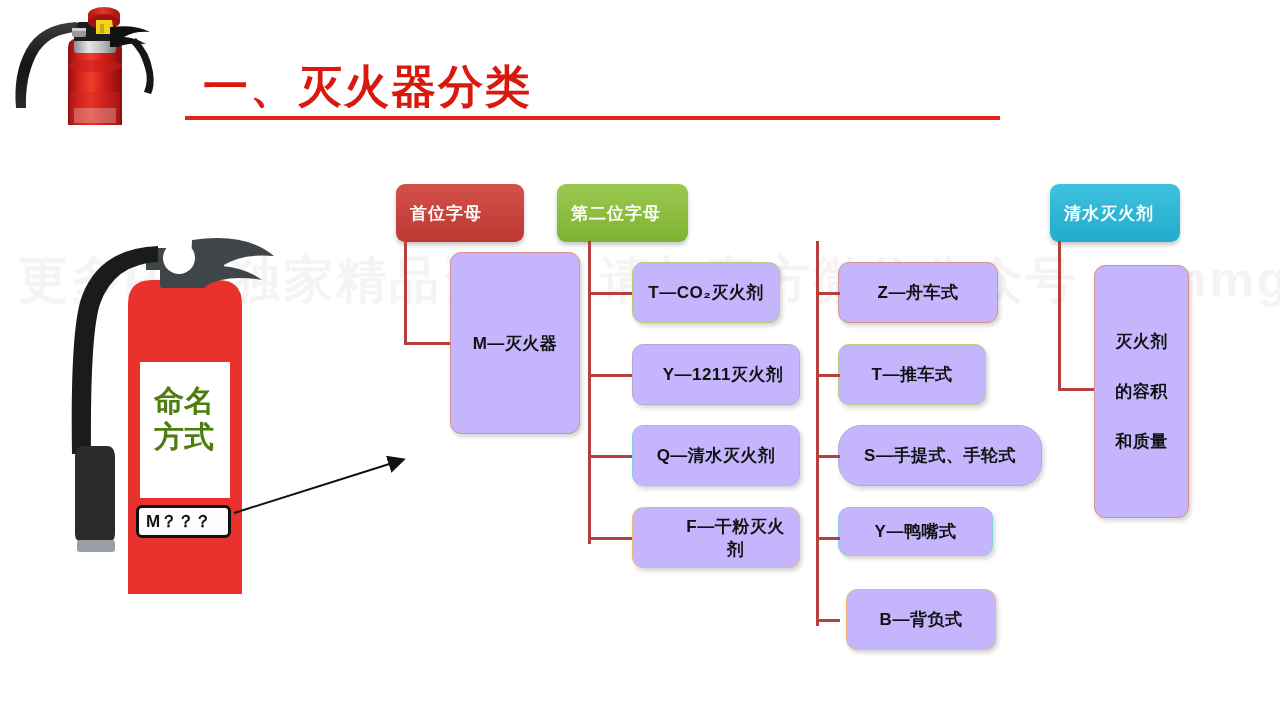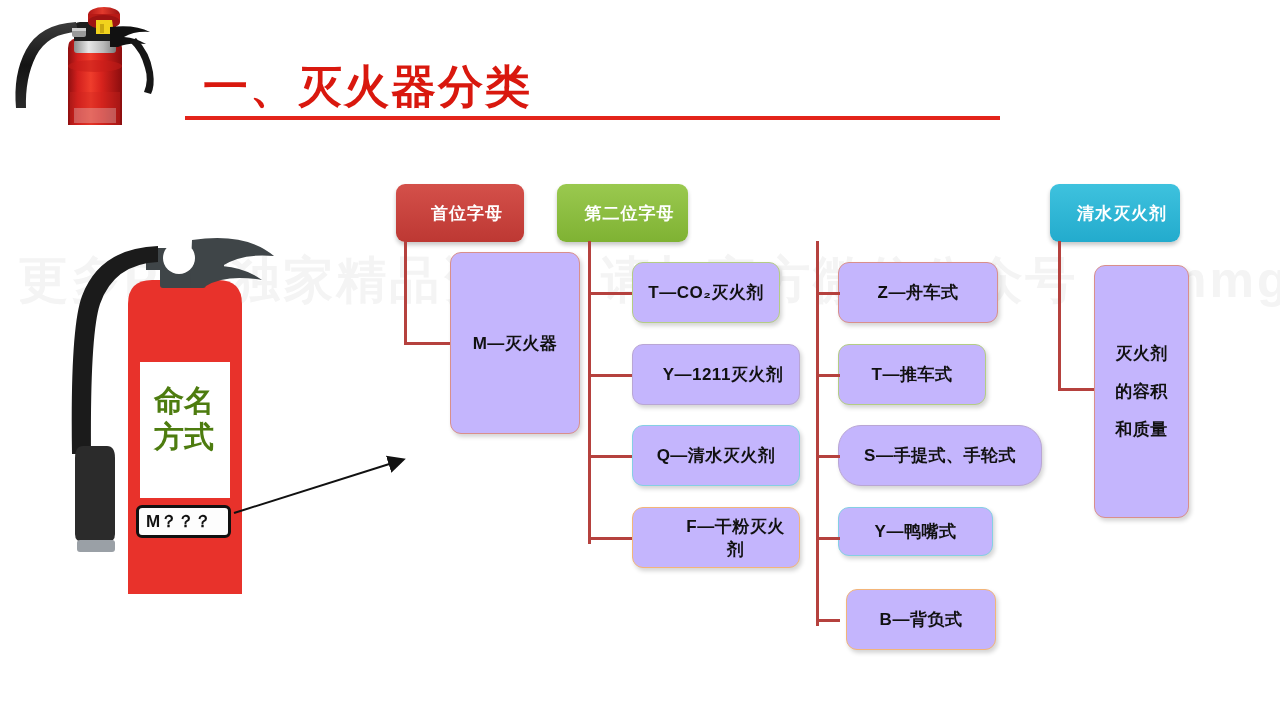--- a/index.html
+++ b/index.html
@@ -59,40 +59,39 @@
     height: 58px;
     border-radius: 9px;
     display: flex;
     align-items: center;
     padding-left: 14px;
     color: #ffffff;
     font-size: 17px;
     font-weight: bold;
     letter-spacing: 1px;
     box-shadow: 0 3px 4px rgba(0,0,0,0.22);
-    justify-content: center;
   }
 
   .node {
     position: absolute;
     background: #c4b5fd;
     border: 1.6px solid #cccccc;
     border-radius: 11px;
     display: flex;
     align-items: center;
     justify-content: center;
     text-align: center;
     font-size: 17px;
     font-weight: bold;
     color: #111111;
     letter-spacing: 0.5px;
     box-shadow: 2px 3px 4px rgba(0,0,0,0.17);
     padding: 0 6px;
   }
-  .node.tall { font-size:17px; line-height: 38px; }
+  .node.tall { font-size:17px; line-height: 38px; gap: 12px; }
 
   .vline { position: absolute; width: 3px; background: #b5413e; }
   .hline { position: absolute; height: 3px; background: #b5413e; }
 
   
   .ext { position:absolute; left:60px; top:238px; width:300px; height:370px; z-index:3; }
 
   .mbox {
     position:absolute;
     left:136px; top:505px;

